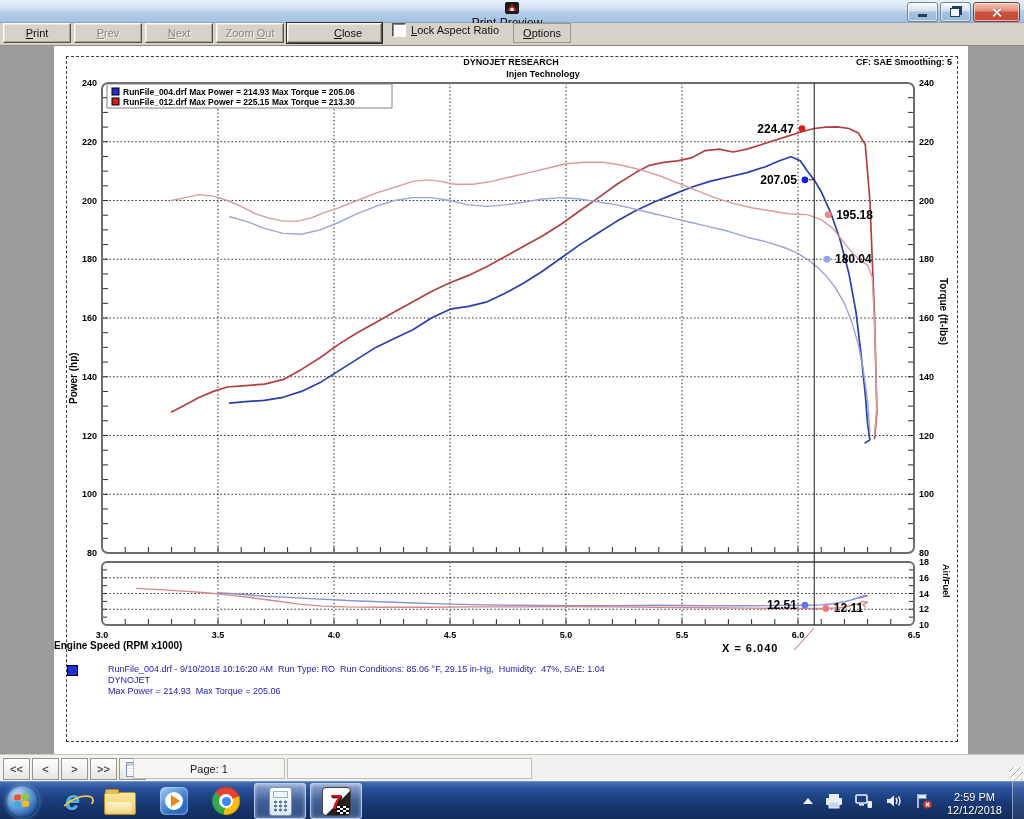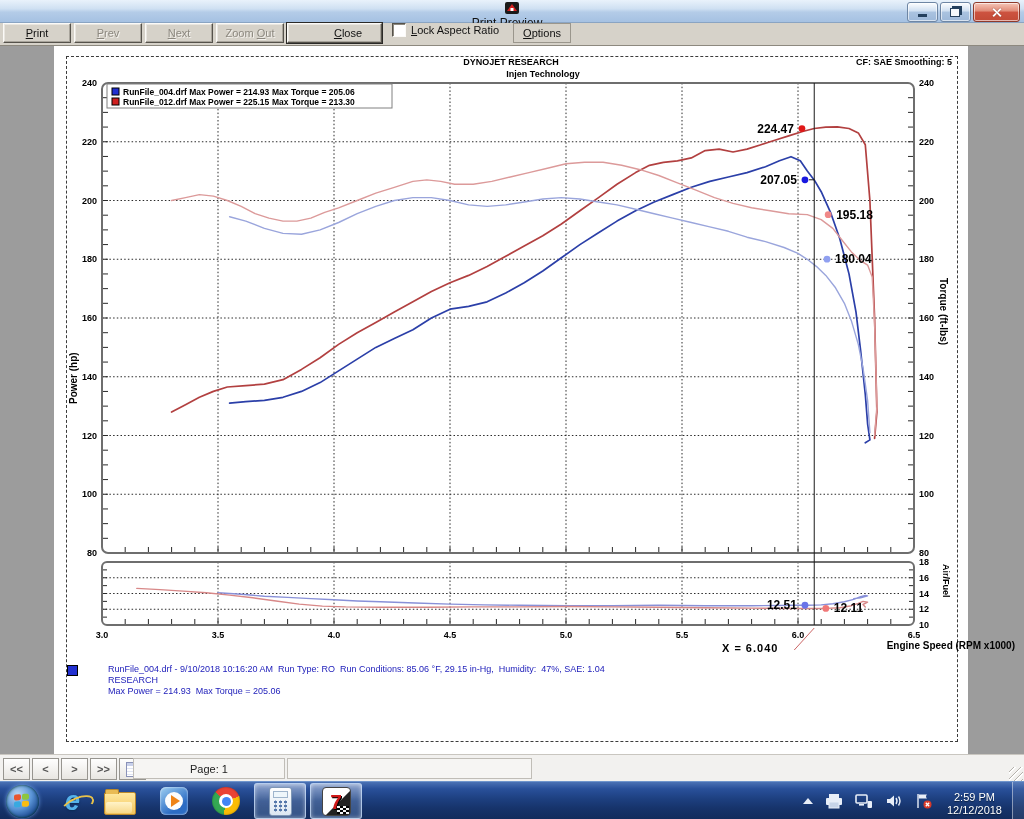--- a/index.html
+++ b/index.html
@@ -38,21 +38,21 @@
 
   
   .workarea{position:absolute;left:0;top:46px;width:1024px;height:708px;background:#9c9c9c;}
   .paper{position:absolute;left:54px;top:0px;width:914px;height:708px;background:#fff;}
   .margins{position:absolute;left:12px;top:10px;width:890px;height:684px;border:1px dashed #3c3c3c;}
   .hdr-title{position:absolute;left:0;top:11px;width:914px;text-align:center;font-size:9px;font-weight:bold;color:#000;}
   .hdr-sub{position:absolute;left:0;top:23px;width:978px;text-align:center;font-size:9px;font-weight:bold;color:#000;}
   .hdr-note{position:absolute;right:16px;top:11px;font-size:9px;font-weight:bold;color:#000;}
   .vlab{position:absolute;font-size:10px;font-weight:bold;color:#000;writing-mode:vertical-rl;}
   .vlab.up{transform:rotate(180deg);}
-  .xlab{position:absolute;left:0;top:594px;width:914px;text-align:right;font-size:10px;font-weight:bold;color:#000;padding-left:47px;}
+  .xlab{position:absolute;left:0;top:594px;width:914px;text-align:left;font-size:10px;font-weight:bold;color:#000;}
   .cursor-lab{position:absolute;left:668px;top:596px;font-size:11px;font-weight:bold;letter-spacing:1px;color:#000;}
   #chart{position:absolute;left:0;top:0;width:914px;height:708px;}
   #chart text{font-family:"Liberation Sans",sans-serif;font-weight:bold;fill:#000;}
 
   .run-entry{position:absolute;left:13px;display:flex;font-size:9px;line-height:11px;}
   .run-swatch{width:9px;height:9px;border:1px solid #000;margin:1px 6px 0 0;flex:0 0 auto;}
   .run-lines div{white-space:pre;}
 
   
   .statusbar{position:absolute;left:0;top:754px;width:1024px;height:27px;background:#f2f1ef;border-top:1px solid #c9c6c0;}
@@ -402,21 +402,21 @@
     <div class="vlab up" style="left:14px;top:248px;height:110px;">Power (hp)</div>
     <div class="vlab" style="left:884px;top:232px;height:130px;">Torque (ft-lbs)</div>
     <div class="vlab" style="left:887px;top:518px;height:64px;font-size:9px;">Air/Fuel</div>
     <div class="xlab">Engine Speed (RPM x1000)</div>
     <div class="cursor-lab">X = 6.040</div>
 
     <div class="run-entry" style="top:618px;">
       <span class="run-swatch" style="background: rgb(34, 48, 208);"></span>
       <div class="run-lines" style="color: rgb(34, 34, 187); margin-left: 24px;">
         <div>RunFile_004.drf - 9/10/2018 10:16:20 AM  Run Type: RO  Run Conditions: 85.06 °F, 29.15 in-Hg,  Humidity:  47%, SAE: 1.04</div>
-        <div>RESEARCH</div>
+        <div>DYNOJET</div>
         <div>Max Power = 214.93  Max Torque = 205.06</div>
       </div>
     </div>
   </div>
 </div>
 
 <div class="statusbar">
   <div class="nav">
     <span class="nbtn">&lt;&lt;</span>
     <span class="nbtn">&lt;</span>

